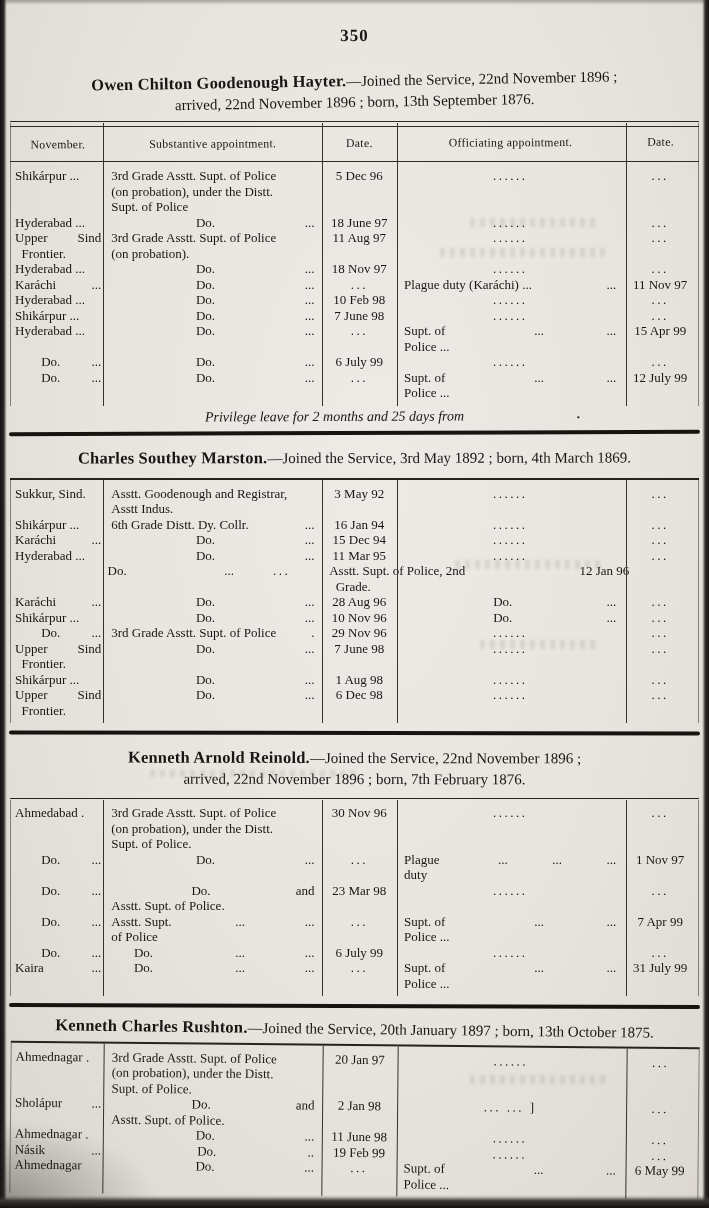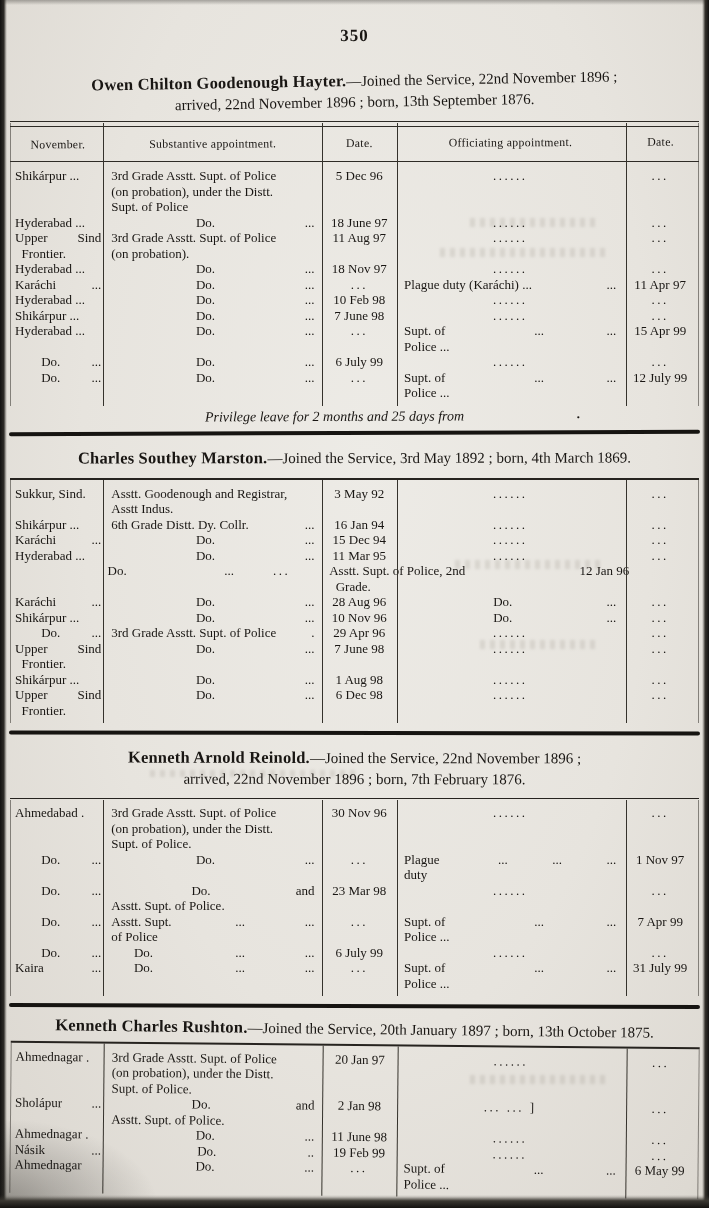--- a/index.html
+++ b/index.html
@@ -125,21 +125,21 @@
               <div class="cell c1"><div class="cl fx"><span class="m ctr">Do.</span><span class="r">...</span></div></div>
               <div class="cell c2"><div class="cl">18 Nov 97</div></div>
               <div class="cell c3"><div class="cl ctr dots">......</div></div>
               <div class="cell c4"><div class="cl ctr dots">...</div></div>
             </div>
             <div class="row">
               <div class="cell c0"><div class="cl fx"><span class="m">Karáchi</span><span class="r">...</span></div></div>
               <div class="cell c1"><div class="cl fx"><span class="m ctr">Do.</span><span class="r">...</span></div></div>
               <div class="cell c2"><div class="cl ctr dots">...</div></div>
               <div class="cell c3"><div class="cl fx"><span class="m">Plague duty (Karáchi) ...</span><span class="r">...</span></div></div>
-              <div class="cell c4"><div class="cl">11 Apr 97</div></div>
+              <div class="cell c4"><div class="cl">11 Nov 97</div></div>
             </div>
             <div class="row">
               <div class="cell c0"><div class="cl">Hyderabad ...</div></div>
               <div class="cell c1"><div class="cl fx"><span class="m ctr">Do.</span><span class="r">...</span></div></div>
               <div class="cell c2"><div class="cl">10 Feb 98</div></div>
               <div class="cell c3"><div class="cl ctr dots">......</div></div>
               <div class="cell c4"><div class="cl ctr dots">...</div></div>
             </div>
             <div class="row">
               <div class="cell c0"><div class="cl">Shikárpur ...</div></div>
@@ -231,21 +231,21 @@
             <div class="row">
               <div class="cell c0"><div class="cl">Shikárpur ...</div></div>
               <div class="cell c1"><div class="cl fx"><span class="m ctr">Do.</span><span class="r">...</span></div></div>
               <div class="cell c2"><div class="cl">10 Nov 96</div></div>
               <div class="cell c3"><div class="cl fx"><span class="m ctr">Do.</span><span class="r">...</span></div></div>
               <div class="cell c4"><div class="cl ctr dots">...</div></div>
             </div>
             <div class="row">
               <div class="cell c0"><div class="cl fx"><span class="m ctr">Do.</span><span class="r">...</span></div></div>
               <div class="cell c1"><div class="cl fx"><span class="m">3rd Grade Asstt. Supt. of Police</span><span class="r">.</span></div></div>
-              <div class="cell c2"><div class="cl">29 Apr 96</div></div>
+              <div class="cell c2"><div class="cl">29 Nov 96</div></div>
               <div class="cell c3"><div class="cl ctr dots">......</div></div>
               <div class="cell c4"><div class="cl ctr dots">...</div></div>
             </div>
             <div class="row">
               <div class="cell c0"><div class="cl fx"><span class="m">Upper</span><span class="r">Sind</span></div><div class="cl">  Frontier.</div></div>
               <div class="cell c1"><div class="cl fx"><span class="m ctr">Do.</span><span class="r">...</span></div></div>
               <div class="cell c2"><div class="cl">7 June 98</div></div>
               <div class="cell c3"><div class="cl ctr dots">......</div></div>
               <div class="cell c4"><div class="cl ctr dots">...</div></div>
             </div>

